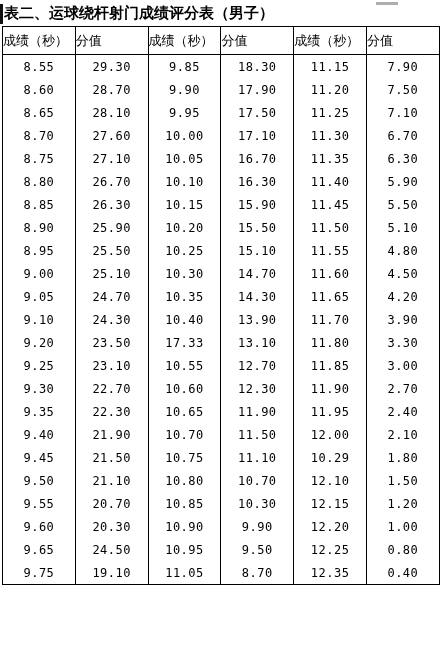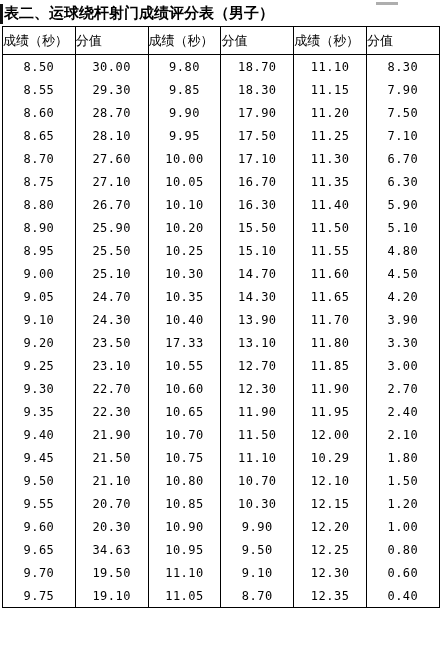--- a/index.html
+++ b/index.html
@@ -121,28 +121,20 @@
           <th>成绩（秒）</th>
           <th>分值</th>
           <th>成绩（秒）</th>
           <th>分值</th>
           <th>成绩（秒）</th>
           <th>分值</th>
         </tr>
     </thead>
     <tbody id="table-body">
         <tr class="data-row">
-          <td>8.50</td>
-          <td>30.00</td>
-          <td>9.80</td>
-          <td>18.70</td>
-          <td>11.10</td>
-          <td>8.30</td>
-        </tr>
-        <tr class="data-row">
           <td>8.55</td>
           <td>29.30</td>
           <td>9.85</td>
           <td>18.30</td>
           <td>11.15</td>
           <td>7.90</td>
         </tr>
         <tr class="data-row">
           <td>8.60</td>
           <td>28.70</td>
@@ -177,20 +169,28 @@
         </tr>
         <tr class="data-row">
           <td>8.80</td>
           <td>26.70</td>
           <td>10.10</td>
           <td>16.30</td>
           <td>11.40</td>
           <td>5.90</td>
         </tr>
         <tr class="data-row">
+          <td>8.85</td>
+          <td>26.30</td>
+          <td>10.15</td>
+          <td>15.90</td>
+          <td>11.45</td>
+          <td>5.50</td>
+        </tr>
+        <tr class="data-row">
           <td>8.90</td>
           <td>25.90</td>
           <td>10.20</td>
           <td>15.50</td>
           <td>11.50</td>
           <td>5.10</td>
         </tr>
         <tr class="data-row">
           <td>8.95</td>
           <td>25.50</td>
@@ -290,33 +290,25 @@
         <tr class="data-row">
           <td>9.60</td>
           <td>20.30</td>
           <td>10.90</td>
           <td>9.90</td>
           <td>12.20</td>
           <td>1.00</td>
         </tr>
         <tr class="data-row">
           <td>9.65</td>
-          <td>34.63</td>
+          <td>24.50</td>
           <td>10.95</td>
           <td>9.50</td>
           <td>12.25</td>
           <td>0.80</td>
-        </tr>
-        <tr class="data-row">
-          <td>9.70</td>
-          <td>19.50</td>
-          <td>11.10</td>
-          <td>9.10</td>
-          <td>12.30</td>
-          <td>0.60</td>
         </tr>
         <tr class="data-row">
           <td>9.75</td>
           <td>19.10</td>
           <td>11.05</td>
           <td>8.70</td>
           <td>12.35</td>
           <td>0.40</td>
         </tr>
       </tbody>

